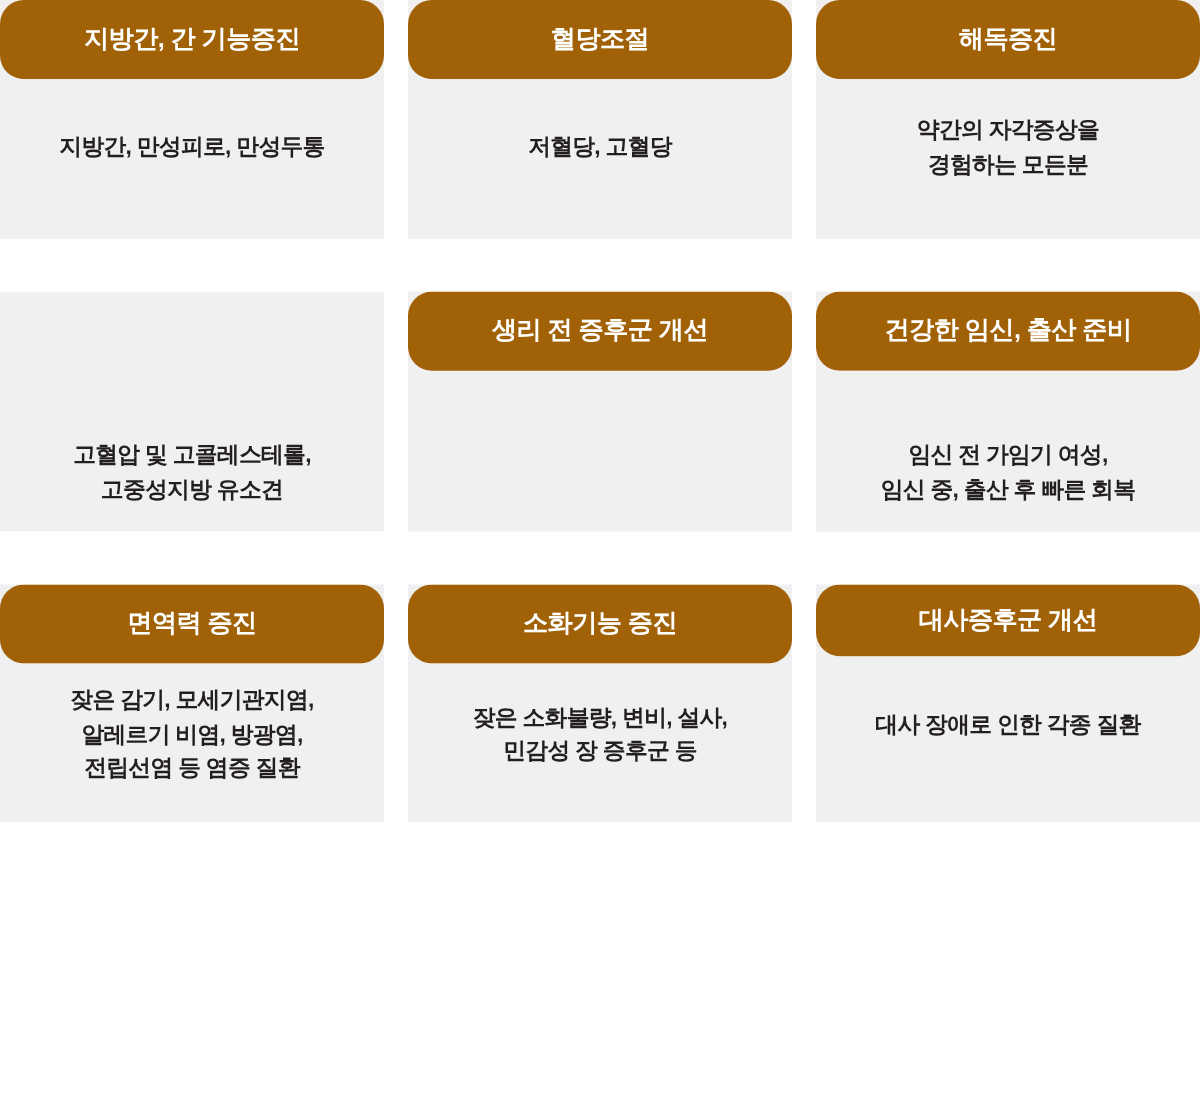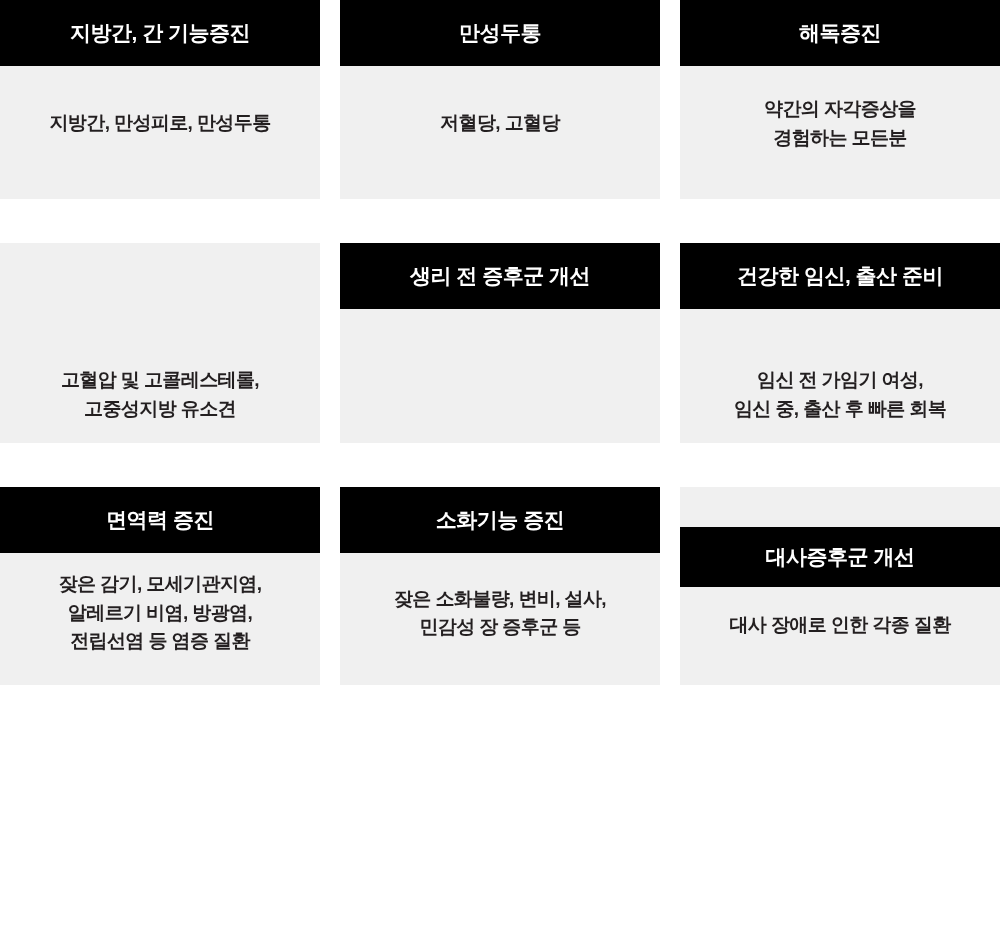--- a/index.html
+++ b/index.html
@@ -27,34 +27,35 @@
   }
 
   .card {
     display: flex;
     flex-direction: column;
     background: #f0f0f0;
     overflow: hidden;
   }
 
   .card-header {
-    background: #000000;
+    background: #a16207;
     color: #ffffff;
     font-size: 21px;
     font-weight: 700;
     letter-spacing: -0.5px;
     text-align: center;
     display: flex;
     align-items: center;
     justify-content: center;
     height: 66px;
     flex: 0 0 66px;
     box-sizing: border-box;
     padding: 17px 8px;
     line-height: 1.2;
+    border-radius: 20px;
   }
 
   .card-body {
     flex: 1 1 auto;
     background: #f0f0f0;
     color: #231f20;
     font-size: 19px;
     font-weight: 700;
     letter-spacing: -0.6px;
     text-align: center;
@@ -69,41 +70,41 @@
   .card-body .body-text {
     display: block;
     white-space: pre-line;
     width: 100%;
   }
 
   
   .row-1 .card-body { align-items: center; padding-bottom: 22px; }
   .row-2 .card-body { align-items: flex-end; padding-bottom: 20px; }
   .row-3 .card-body { align-items: center; padding-bottom: 16px; }
-  .row-4 .card-header { height: 60px; flex: 0 0 60px; margin-top: 40px; }
+  .row-4 .card-header { height: 60px; flex: 0 0 60px; }
   .row-4 .card-body { align-items: center; padding-bottom: 26px; }
 
   .card.is-empty {
     background: transparent;
   }
 </style>
 </head>
 <body>
 
 <div id="card-grid">
 
   <div class="card row-1">
     <div class="card-header">지방간, 간 기능증진</div>
     <div class="card-body">
       <span class="body-text">지방간, 만성피로, 만성두통</span>
     </div>
   </div>
 
   <div class="card row-1">
-    <div class="card-header">만성두통</div>
+    <div class="card-header">혈당조절</div>
     <div class="card-body">
       <span class="body-text">저혈당, 고혈당</span>
     </div>
   </div>
 
   <div class="card row-1">
     <div class="card-header">해독증진</div>
     <div class="card-body">
       <span class="body-text">약간의 자각증상을
 경험하는 모든분</span>

